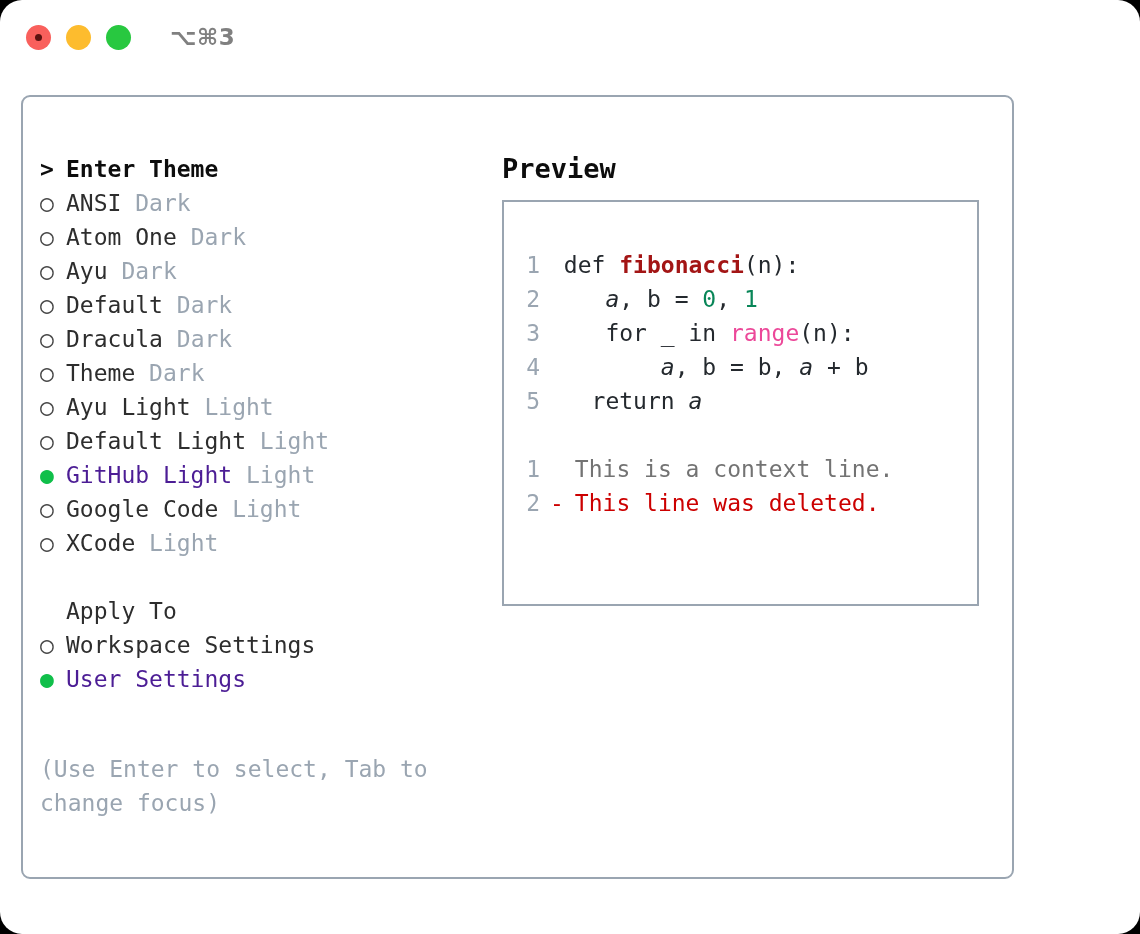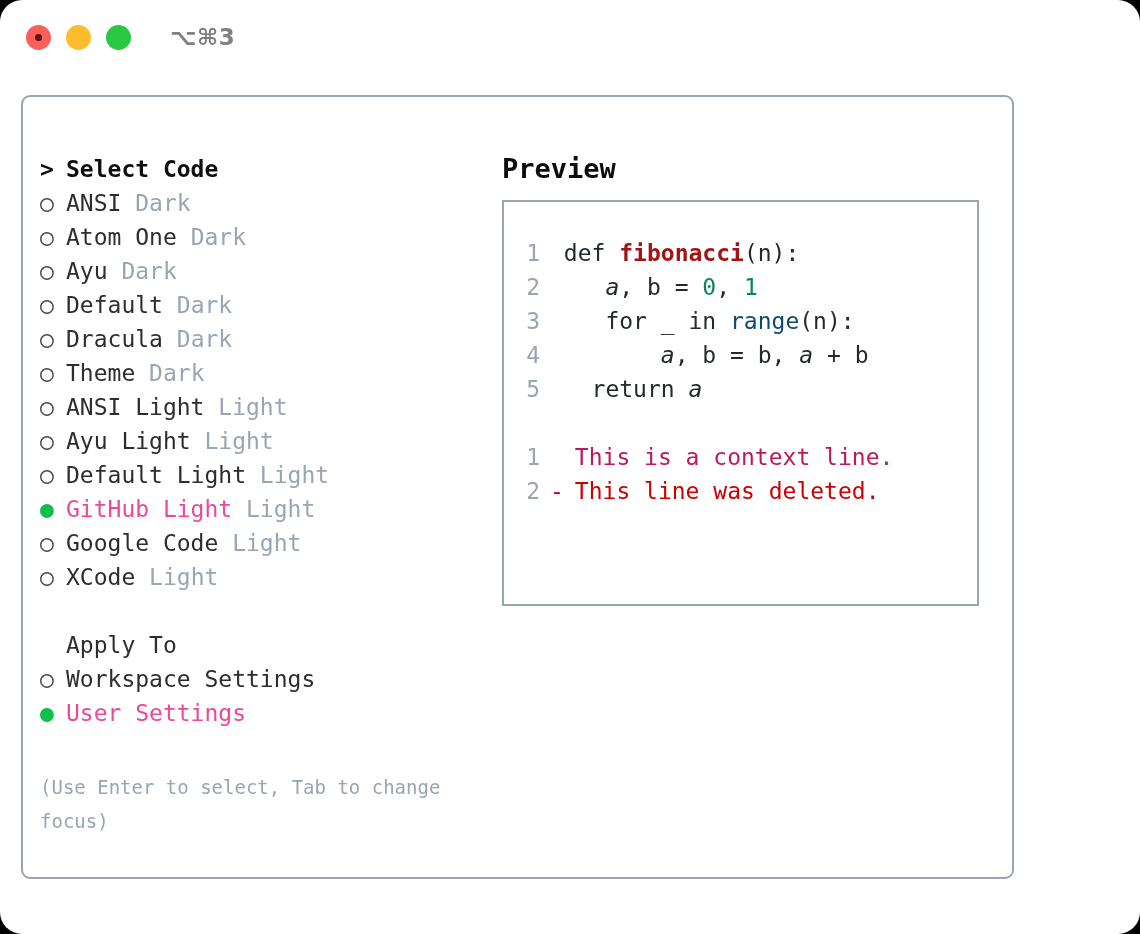--- a/index.html
+++ b/index.html
@@ -89,28 +89,28 @@
     color: #0d0d0d;
   }
   .section-title .marker { color: #0d0d0d; font-weight: bold; }
 
   .bullet {
     display: inline-block;
     width: 26px;
     color: #4a4a4a;
   }
   .bullet.selected { color: #10bf4a; }
-  .label.selected { color: #ec4899; }
+  .label.selected { color: #4c1d95; }
   .badge { color: #9aa5b1; }
 
   .spacer { height: 34px; }
 
   #hint {
-    margin-top: 6px;
-    font-size: 19px;
+    margin-top: 22px;
+    font-size: 23px;
     line-height: 34px;
     color: #9aa5b1;
     width: 420px;
   }
 
   
   #right-col {
     position: absolute;
     left: 479px; top: 55px;
     width: 495px;
@@ -120,44 +120,44 @@
     font-weight: bold;
     color: #0d0d0d;
     line-height: 34px;
   }
   #preview-box {
     margin-top: 14px;
     width: 477px;
     height: 406px;
     border: 2px solid #9aa5b1;
     background: #ffffff;
-    padding: 34px 0 0 14px;
+    padding: 46px 0 0 14px;
   }
 
   .code-line {
     font-size: 23px;
     line-height: 34px;
     white-space: pre;
     color: #24292e;
   }
   .lno {
     display: inline-block;
     width: 22px;
     text-align: right;
     color: #9aa5b1;
     margin-right: 10px;
   }
   .dmark { display: inline-block; width: 11px; }
 
   .tok-fn   { color: #a31515; font-weight: bold; }
   .tok-num  { color: #098658; }
-  .tok-call { color: #0c4a6e; text-align: right; }
+  .tok-call { color: #ec4899; text-align: right; }
   .tok-var  { font-style: italic; }
 
-  .diff-context { color: #be185d; }
+  .diff-context { color: #737373; }
   .diff-del     { color: #cc0000; }
   .diff-add     { color: #00b000; }
 
   .code-gap { height: 34px; }
 </style>
 </head>
 <body>
 
 <div id="window">
 
@@ -168,31 +168,30 @@
     <div class="dot yellow"></div>
     <div class="dot green"></div>
     <div id="shortcut-label">⌥⌘3</div>
   </div>
 
   <div id="panel">
 
     <div id="left-col">
 
       <div class="row section-title">
-        <span class="marker">&gt;</span><span>Select Code</span>
+        <span class="marker">&gt;</span><span>Enter Theme</span>
       </div>
 
       <div id="theme-items">
           <div class="row"><span class="bullet">○</span><span class="label">ANSI</span><span class="badge"> Dark</span></div>
           <div class="row"><span class="bullet">○</span><span class="label">Atom One</span><span class="badge"> Dark</span></div>
           <div class="row"><span class="bullet">○</span><span class="label">Ayu</span><span class="badge"> Dark</span></div>
           <div class="row"><span class="bullet">○</span><span class="label">Default</span><span class="badge"> Dark</span></div>
           <div class="row"><span class="bullet">○</span><span class="label">Dracula</span><span class="badge"> Dark</span></div>
           <div class="row"><span class="bullet">○</span><span class="label">Theme</span><span class="badge"> Dark</span></div>
-          <div class="row"><span class="bullet">○</span><span class="label">ANSI Light</span><span class="badge"> Light</span></div>
           <div class="row"><span class="bullet">○</span><span class="label">Ayu Light</span><span class="badge"> Light</span></div>
           <div class="row"><span class="bullet">○</span><span class="label">Default Light</span><span class="badge"> Light</span></div>
           <div class="row"><span class="bullet selected">●</span><span class="label selected">GitHub Light</span><span class="badge"> Light</span></div>
           <div class="row"><span class="bullet">○</span><span class="label">Google Code</span><span class="badge"> Light</span></div>
           <div class="row"><span class="bullet">○</span><span class="label">XCode</span><span class="badge"> Light</span></div>
         </div>
 
       <div class="spacer"></div>
 
       <div class="row">

